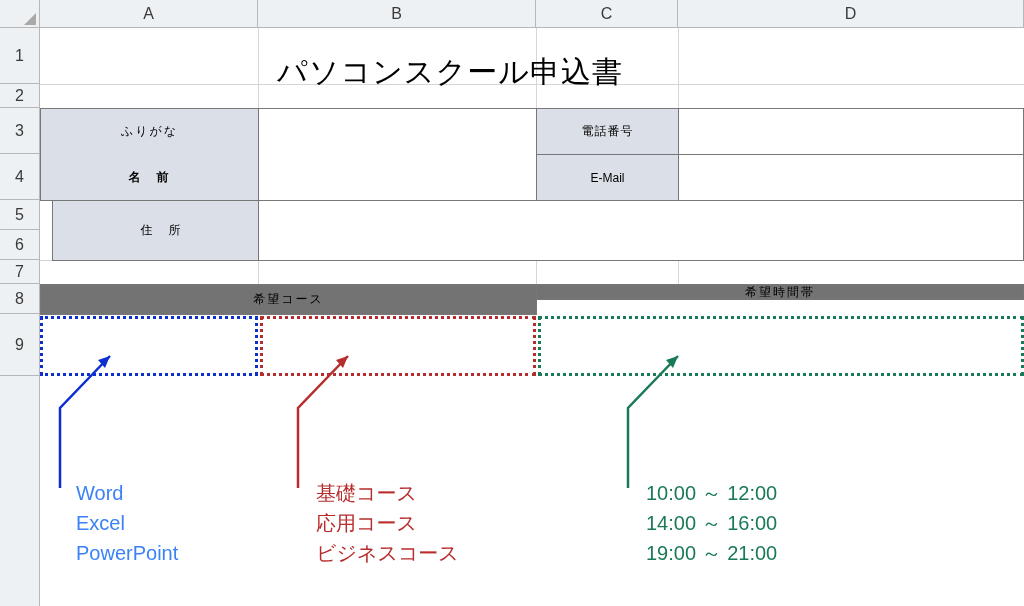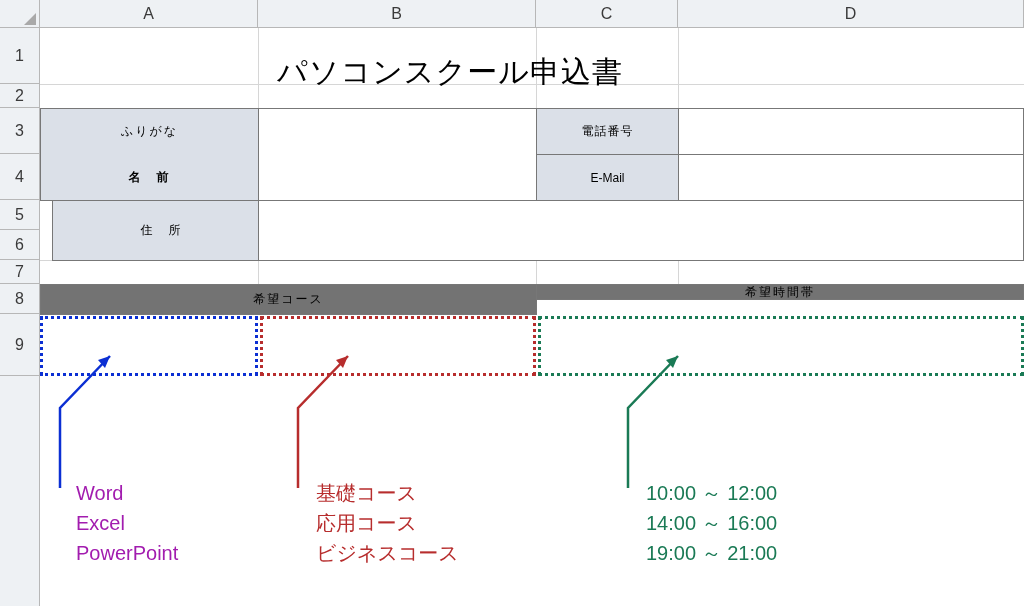--- a/index.html
+++ b/index.html
@@ -177,21 +177,21 @@
     <div class="sechead" style="left:496px;top:256px;width:488px;height:16px;">希望時間帯</div>
 
     <div class="dashedbox" style="left:0;top:288px;width:218px;height:60px;border-color:#0b2fd3;"></div>
     <div class="dashedbox" style="left:220px;top:288px;width:276px;height:60px;border-color:#b72d2d;"></div>
     <div class="dashedbox" style="left:498px;top:288px;width:486px;height:60px;border-color:#1a7a55;"></div>
 
     <svg class="callout-line" style="left:14px;top:320px;width:70px;height:150px;">
       <path d="M56 8 L6 60 L6 140" fill="none" stroke="#0b2fd3" stroke-width="2.5"></path>
       <path d="M56 8 L44 12 L51 20 Z" fill="#0b2fd3"></path>
     </svg>
-    <div class="callout-text" style="left:36px;top:450px;color:#a21caf;">
+    <div class="callout-text" style="left:36px;top:450px;color:#3b82f6;">
       <div>Word</div>
       <div>Excel</div>
       <div>PowerPoint</div>
     </div>
 
     <svg class="callout-line" style="left:252px;top:320px;width:70px;height:150px;">
       <path d="M56 8 L6 60 L6 140" fill="none" stroke="#b72d2d" stroke-width="2.5"></path>
       <path d="M56 8 L44 12 L51 20 Z" fill="#b72d2d"></path>
     </svg>
     <div class="callout-text" style="left:276px;top:450px;color:#b72d2d;">

